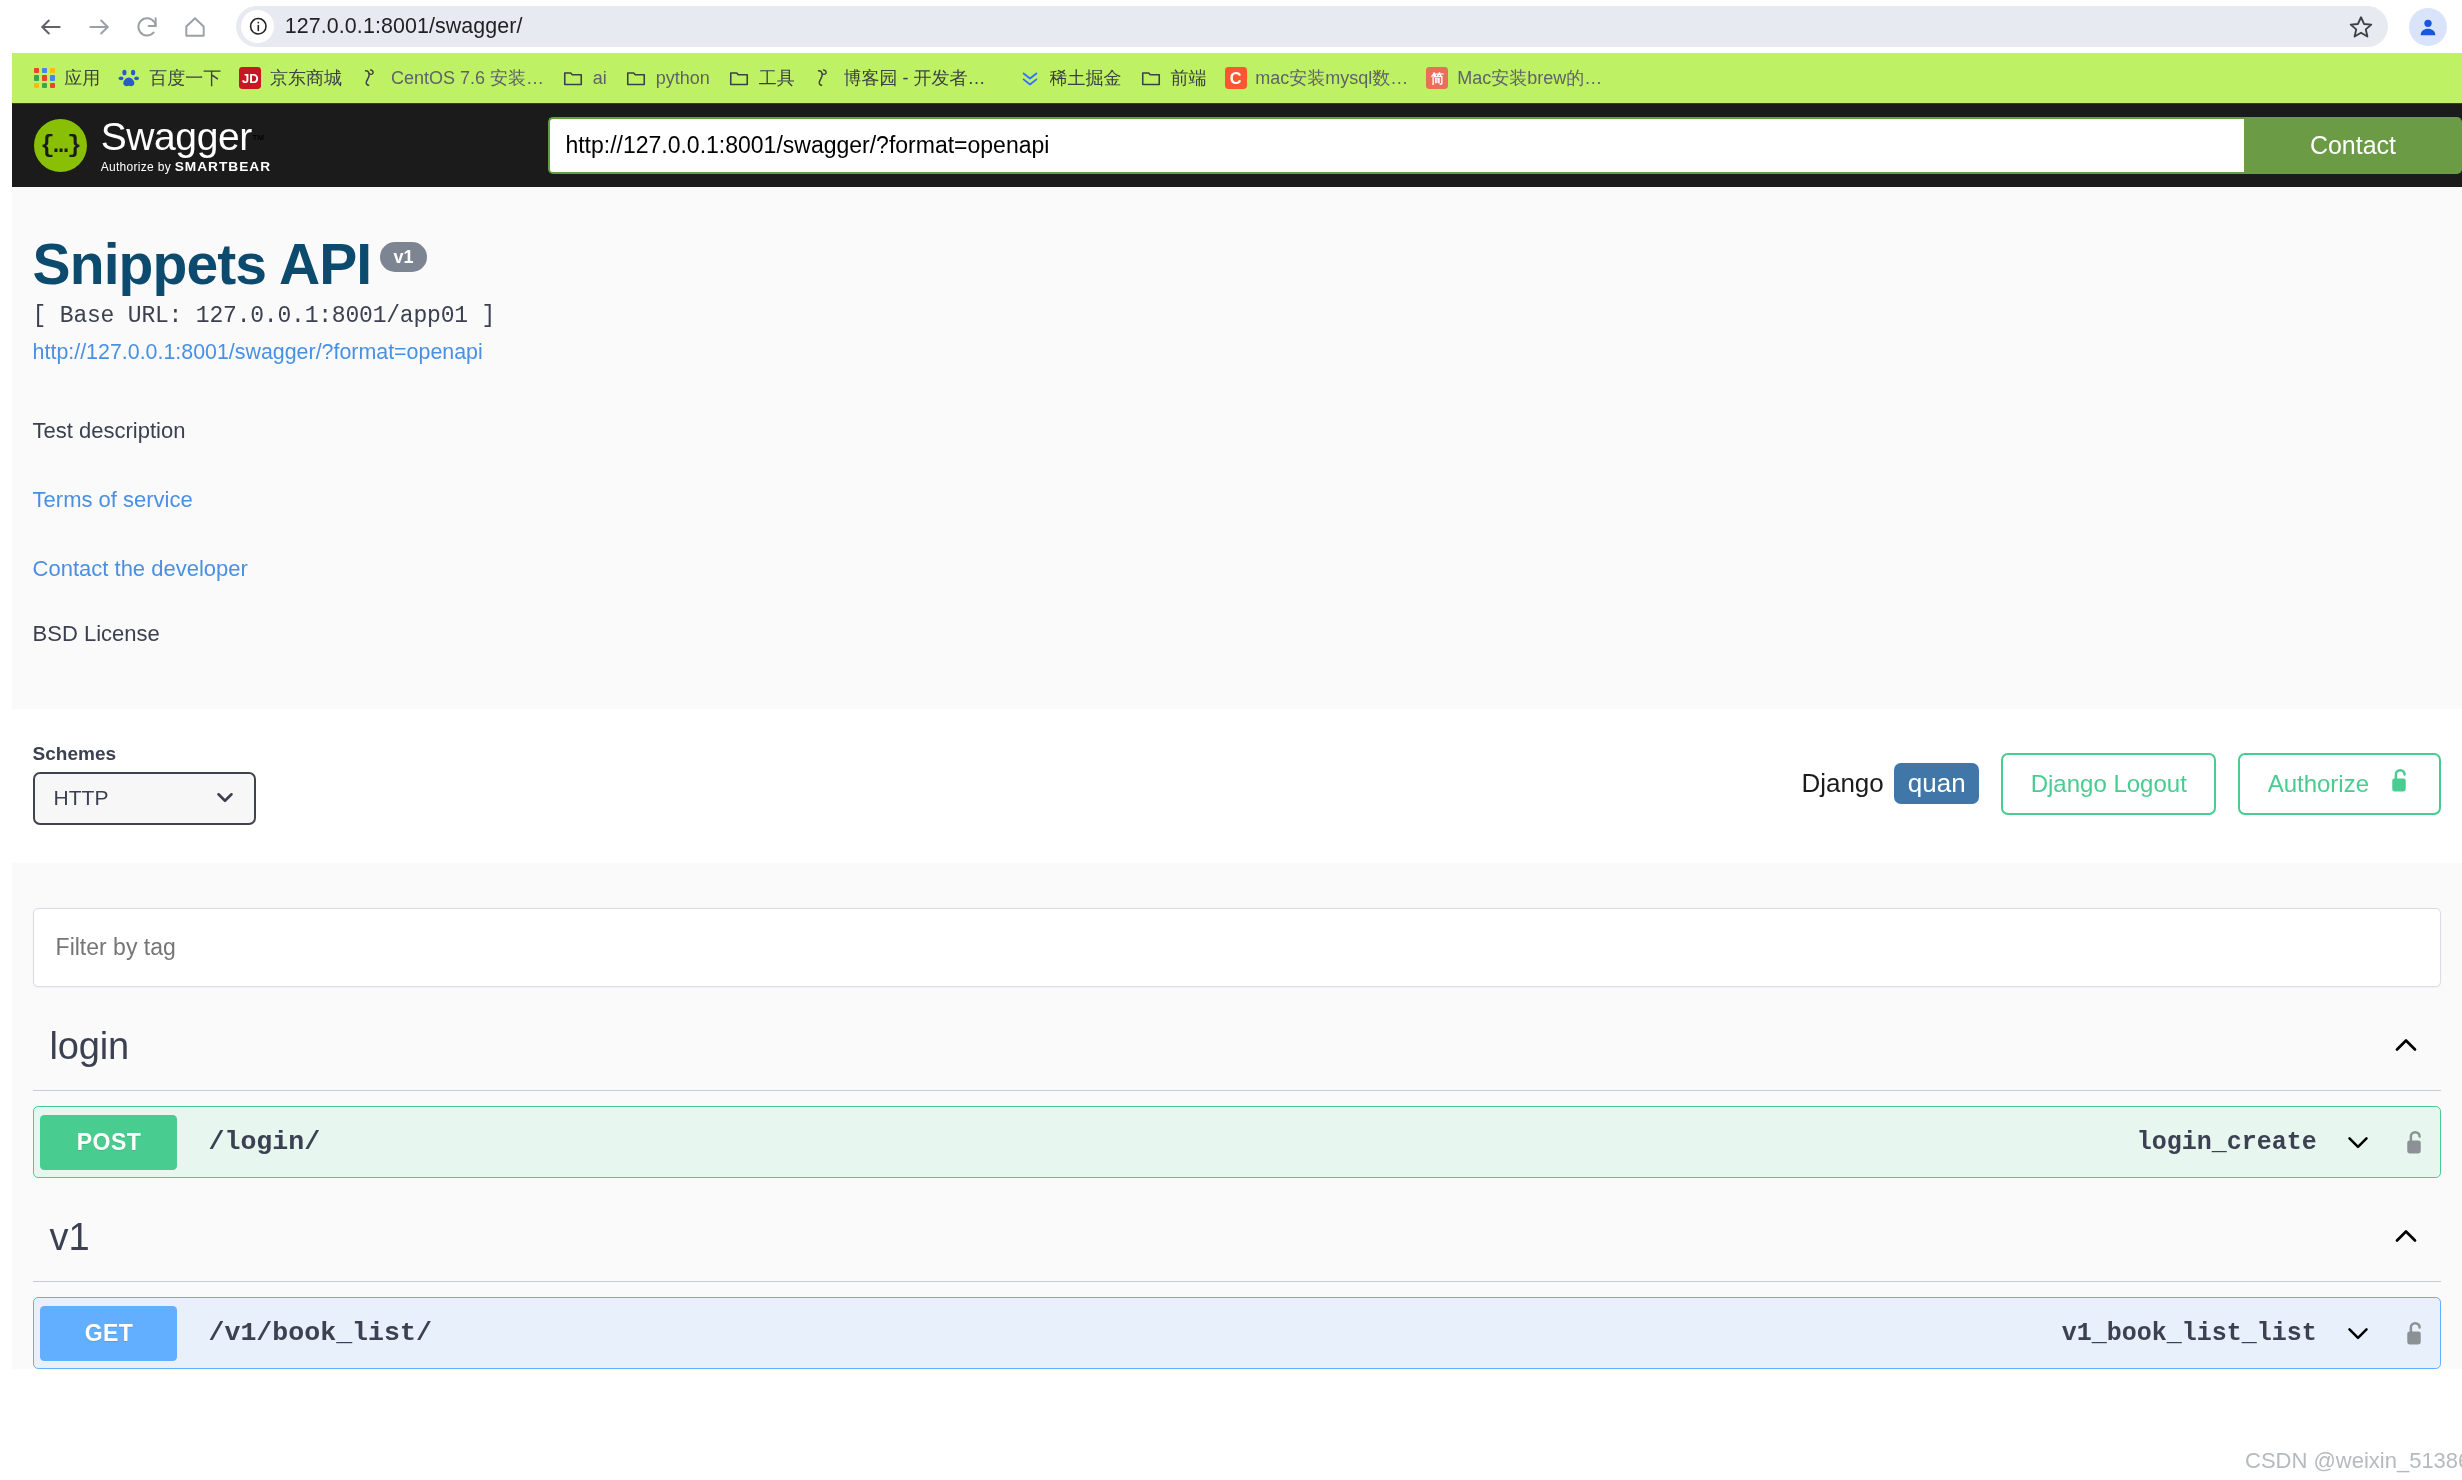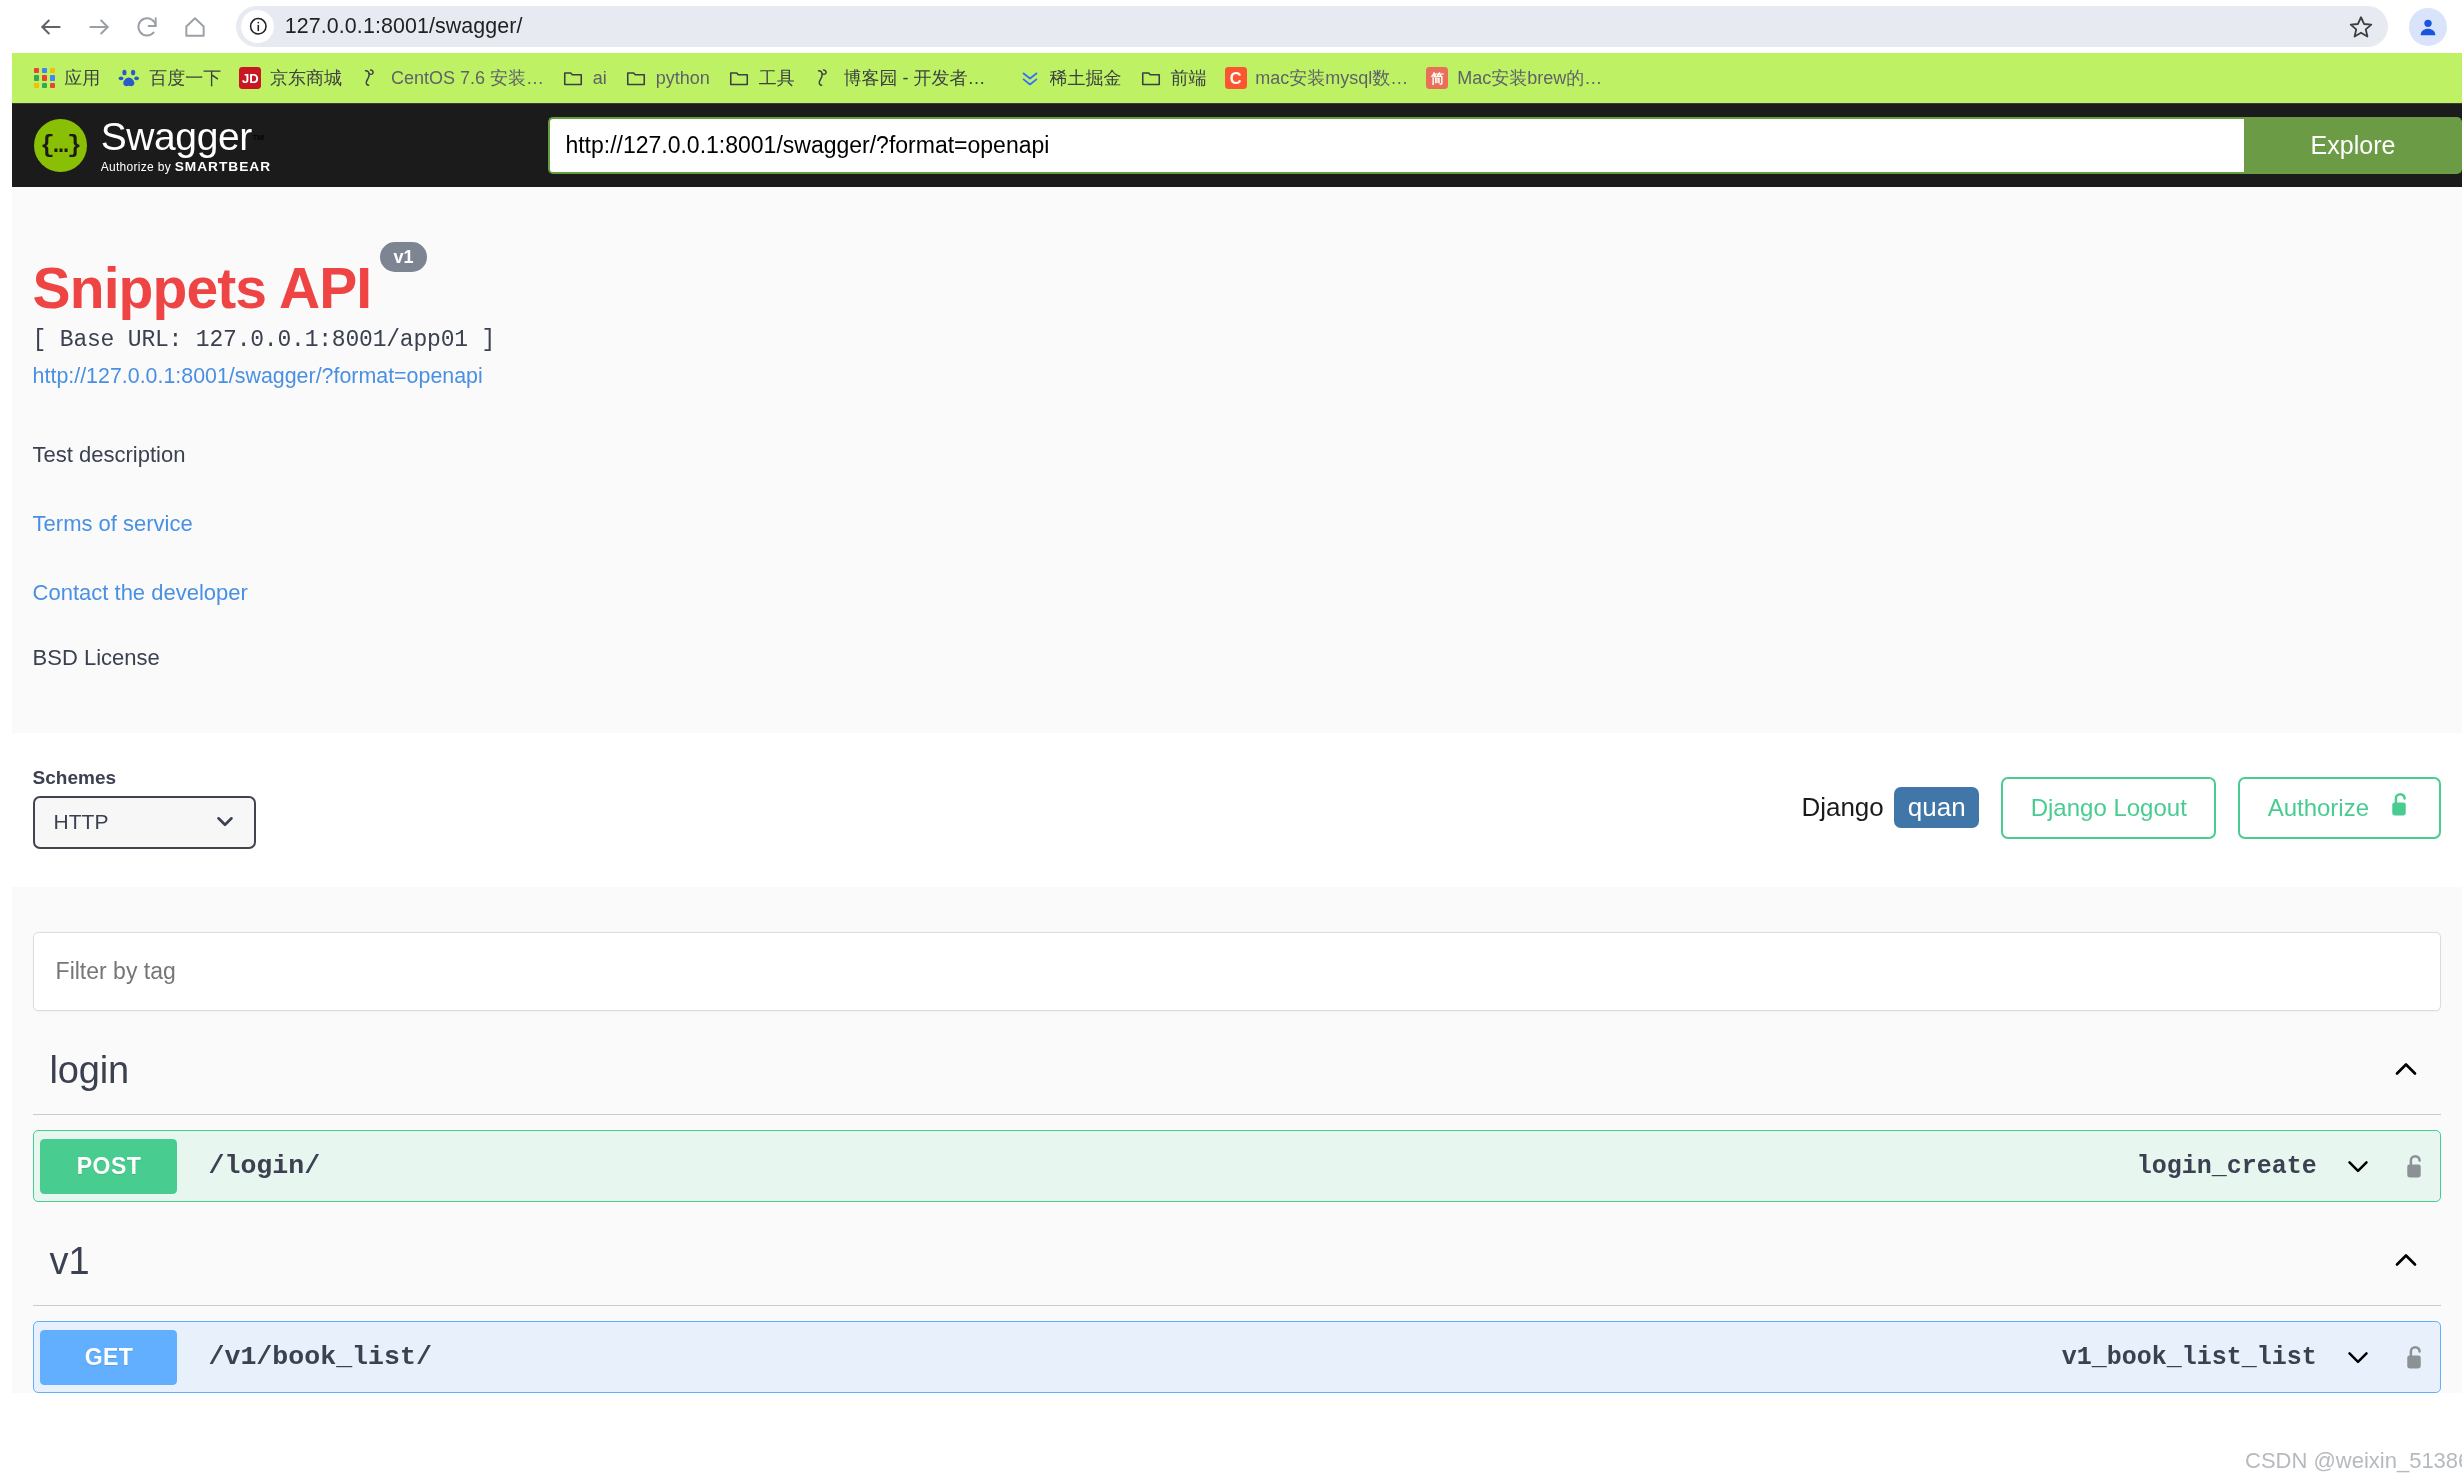--- a/index.html
+++ b/index.html
@@ -176,24 +176,23 @@
     cursor: pointer;
   }
 
   
   .info-wrap { background: #fafafa; padding: 48px 0 62px 0; }
   .container { width: 2462px; padding: 0 20.6px; }
   .api-title-row { display: flex; align-items: flex-start; }
   .api-title {
     font-size: 57px;
     font-weight: 700;
-    color: #ef4444;
+    color: #0c4a6e;
     letter-spacing: -0.9px;
     line-height: 1.05;
-    margin-top: 24px;
   }
   .version-badge {
     background: #7d8492;
     color: #ffffff;
     font-size: 18px;
     font-weight: 700;
     border-radius: 856px;
     padding: 6px 13.7px;
     margin-left: 8.6px;
     margin-top: 6.9px;
@@ -571,21 +570,21 @@
           <span class="name">Swagger</span><span class="tm">™</span>
         </div>
         <div class="sub">
           <span>Authorize by </span><b>SMARTBEAR</b>
         </div>
       </span>
     </div>
 
     <div class="sw-form">
       <input class="sw-url-input" type="text" value="http://127.0.0.1:8001/swagger/?format=openapi" style="">
-      <button class="sw-explore">Explore</button>
+      <button class="sw-explore">Contact</button>
     </div>
   </div>
 
   <div class="info-wrap">
     <div class="container">
       <div class="api-title-row">
         <span class="api-title">Snippets API</span>
         <span class="version-badge">v1</span>
       </div>
       <div class="base-url">[ Base URL: 127.0.0.1:8001/app01 ]</div>

